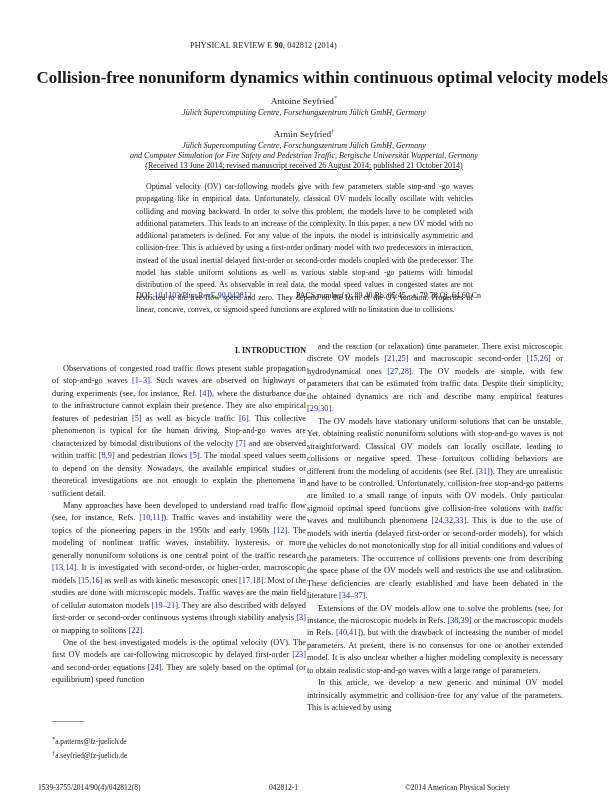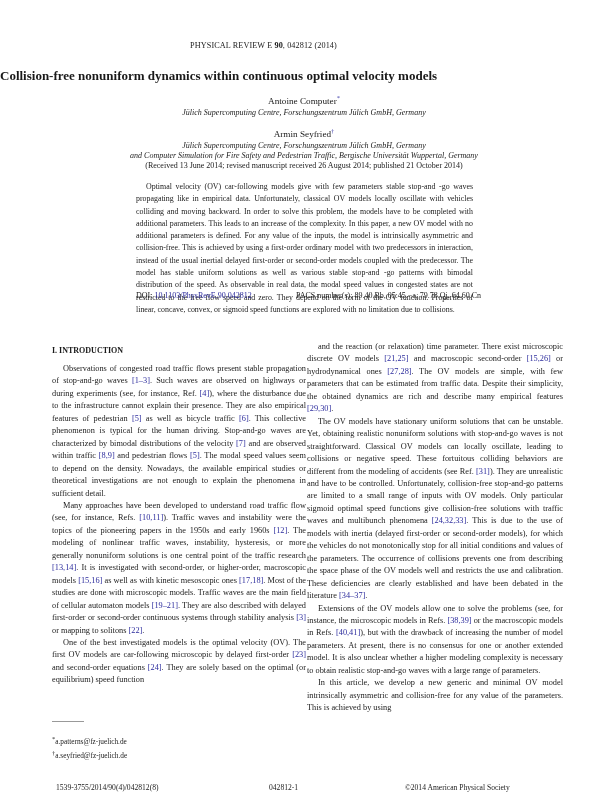--- a/index.html
+++ b/index.html
@@ -1,64 +1,64 @@
 <!DOCTYPE html>
 <html><head>
 <meta charset="utf-8">
 <style>
   html,body{margin:0;padding:0;background:#fff;}
   body{width:608px;height:810px;position:relative;overflow:hidden;font-family:"Liberation Serif","DejaVu Serif",serif;color:#1a1a1a;}
   .abs{position:absolute;}
   .journal{top:41px;left:0;width:527px;text-align:center;font-size:8.2px;letter-spacing:0.1px;}
   .journal b{font-weight:bold;}
-  .title{top:68px;left:0;width:608px;text-align:left;font-size:13px;font-weight:bold;}
+  .title{top:68px;left:0;width:608px;text-align:right;font-size:17px;font-weight:bold;}
   .author{left:0;width:608px;text-align:center;font-size:9.2px;}
   .affil{left:0;width:608px;text-align:center;font-size:8px;font-style:italic;}
   .sup{color:#3a3aa8;font-size:6.5px;vertical-align:super;}
   .dates{top:160px;left:0;width:608px;text-align:center;font-size:8px;}
   .abstract{top:181px;left:136px;width:337px;font-size:7.9px;line-height:12.3px;text-align:justify;text-indent:10px;}
   .doi-row{top:291px;left:136px;width:337px;font-size:8px;}
   .doi-label{position:absolute;left:0;top:0;}
   .doi-link{color:#2b2b9c;}
   .pacs{position:absolute;left:160px;top:0;white-space:nowrap;}
-  .section-head{top:346px;left:52px;width:254px;text-align:left;font-size:8px;font-weight:bold;}
+  .section-head{top:346px;left:52px;width:254px;text-align:right;font-size:8px;font-weight:bold;}
   .col{font-size:8.3px;line-height:12.45px;text-align:justify;}
   .col p{margin:0;text-indent:11px;}
   .col-left{top:363px;left:52px;width:254px;}
   .col-right{top:341px;left:307px;width:256px;}
   .ref{color:#2b2b9c;}
   .footnote-rule{top:721px;left:52px;width:32px;height:0;border-top:1px solid #999;}
   .footnotes{top:733px;left:52px;font-size:7.3px;line-height:11px;}
   .footer{top:783px;font-size:7.6px;}
-  .footer-left{left:56px;}
+  .footer-left{left:38px;}
   .footer-center{left:269px;}
   .footer-right{left:405px;}
 </style>
 </head>
 <body>
 
 <div class="abs journal">
   <span>PHYSICAL REVIEW E</span>
   <b>90</b><span>, 042812 (2014)</span>
 </div>
 
 <div class="abs title">Collision-free nonuniform dynamics within continuous optimal velocity models</div>
 
 <div class="abs author" style="top:94px;">
-  <span>Antoine Computer</span><a class="sup">*</a>
+  <span>Antoine Seyfried</span><a class="sup">*</a>
 </div>
 <div class="abs affil" style="top:108px;">Jülich Supercomputing Centre, Forschungszentrum Jülich GmbH, Germany</div>
 
 <div class="abs author" style="top:127px;">
   <span>Armin Seyfried</span><a class="sup">†</a>
 </div>
 <div class="abs affil" style="top:141px;">Jülich Supercomputing Centre, Forschungszentrum Jülich GmbH, Germany</div>
 <div class="abs affil" style="top:151px;">and Computer Simulation for Fire Safety and Pedestrian Traffic, Bergische Universität Wuppertal, Germany</div>
 
-<div class="abs dates" style="top:161px;">(Received 13 June 2014; revised manuscript received 26 August 2014; published 21 October 2014)</div>
+<div class="abs dates" style="top:161px;text-decoration:underline;">(Received 13 June 2014; revised manuscript received 26 August 2014; published 21 October 2014)</div>
 
 <div class="abs abstract">Optimal velocity (OV) car-following models give with few parameters stable stop-and -go waves propagating like in empirical data. Unfortunately, classical OV models locally oscillate with vehicles colliding and moving backward. In order to solve this problem, the models have to be completed with additional parameters. This leads to an increase of the complexity. In this paper, a new OV model with no additional parameters is defined. For any value of the inputs, the model is intrinsically asymmetric and collision-free. This is achieved by using a first-order ordinary model with two predecessors in interaction, instead of the usual inertial delayed first-order or second-order models coupled with the predecessor. The model has stable uniform solutions as well as various stable stop-and -go patterns with bimodal distribution of the speed. As observable in real data, the modal speed values in congested states are not restricted to the free flow speed and zero. They depend on the form of the OV function. Properties of linear, concave, convex, or sigmoid speed functions are explored with no limitation due to collisions.</div>
 
 <div class="abs doi-row">
   <span class="doi-label">
     <span>DOI:</span>
     <a class="doi-link">10.1103/PhysRevE.90.042812</a>
   </span>
   <span class="pacs">PACS number(s): 89.40.Bb, 05.45.−a, 79.78.Qj, 64.60.Cn</span>
 </div>

